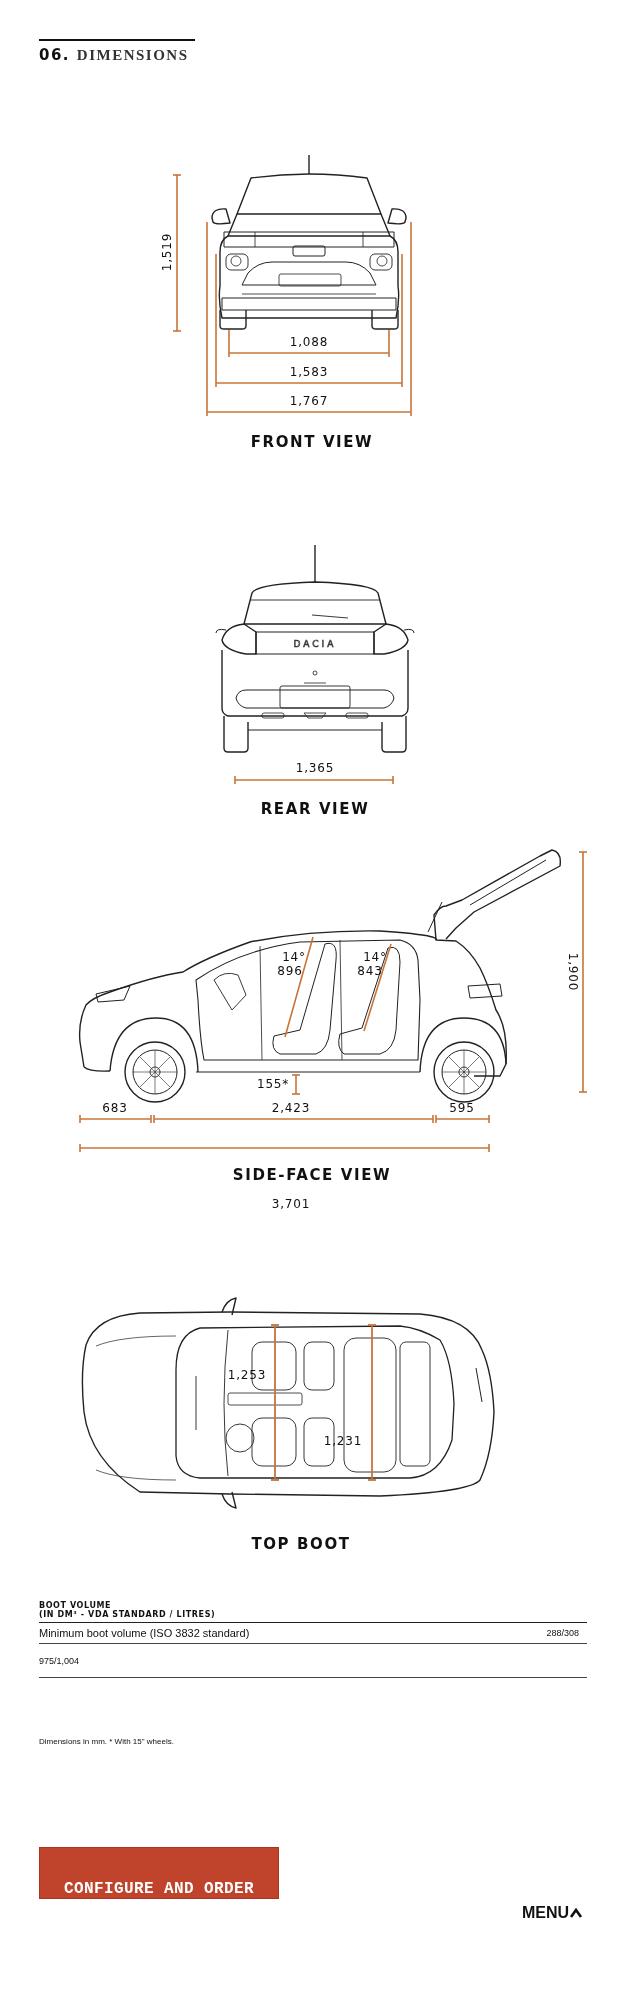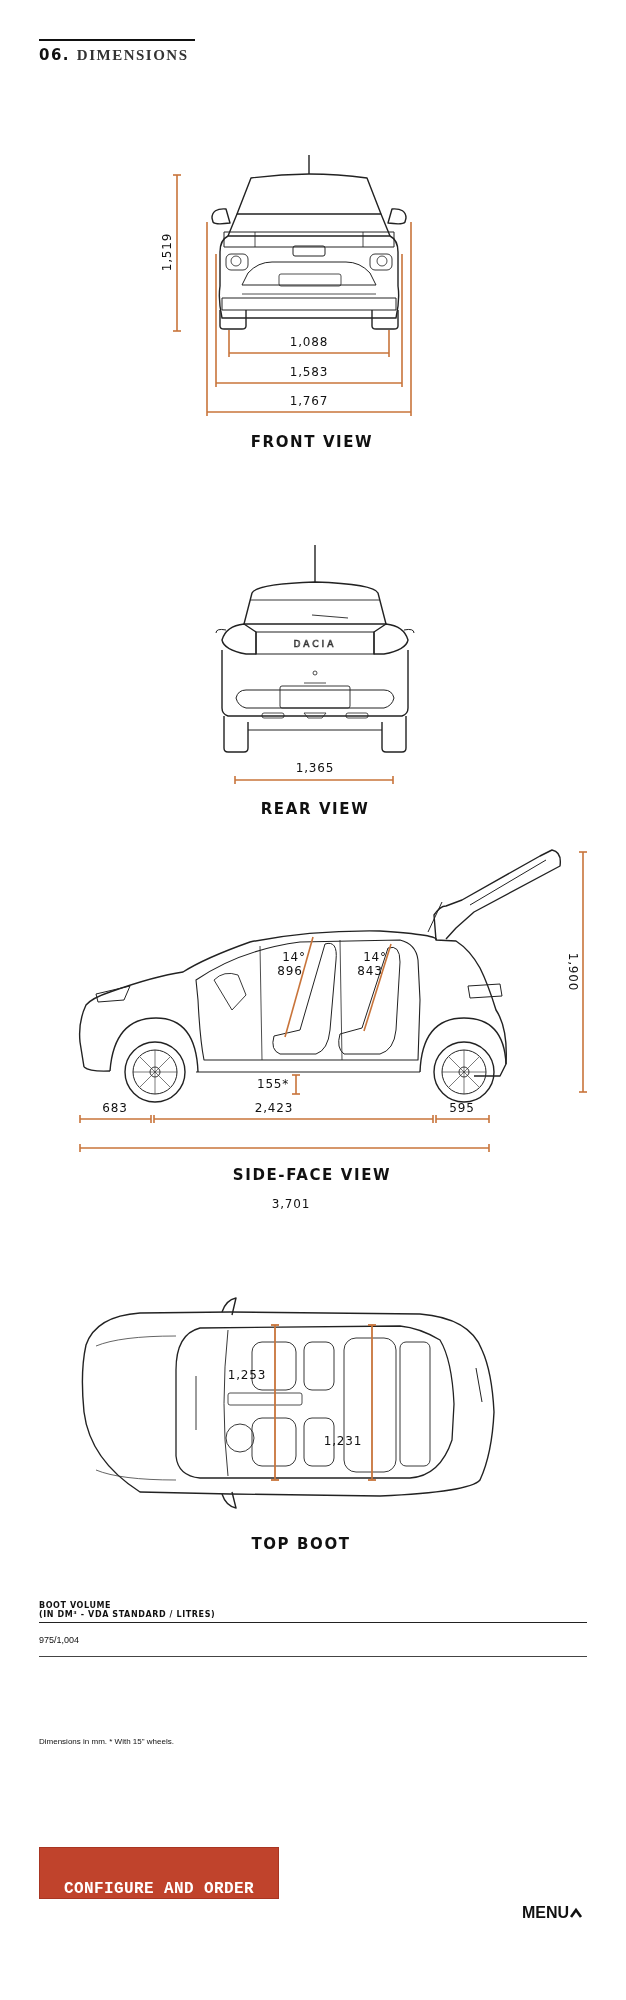--- a/index.html
+++ b/index.html
@@ -189,21 +189,21 @@
     <line x1="579" y1="852" x2="587" y2="852"></line>
     <line x1="579" y1="1092" x2="587" y2="1092"></line>
   </g>
 </svg>
 <div class="abs dim" style="left:294px;top:950px;">14°</div>
 <div class="abs dim" style="left:290px;top:964px;">896</div>
 <div class="abs dim" style="left:375px;top:950px;">14°</div>
 <div class="abs dim" style="left:370px;top:964px;">843</div>
 <div class="abs dim" style="left:273px;top:1077px;">155*</div>
 <div class="abs dim" style="left:115px;top:1101px;">683</div>
-<div class="abs dim" style="left:274px;top:1101px;">2,423</div>
+<div class="abs dim" style="left:291px;top:1101px;">2,423</div>
 <div class="abs dim" style="left:462px;top:1101px;">595</div>
 <div class="abs dim" style="left:291px;top:1158px;margin-top:39px;">3,701</div>
 <div class="abs dim-v dim-v-r" style="left:573px;top:972px;">1,900</div>
 <div class="abs view-label" style="left:312px;top:1166px;">SIDE-FACE VIEW</div>
 
 <svg class="drawing" style="left:0;top:0;" width="626" height="1560" viewBox="0 0 626 1560">
   <g fill="none" stroke="#222" stroke-width="1.4" stroke-linejoin="round">
 
     <path d="M140 1313 Q96 1316 86 1345 Q80 1372 84 1412 Q90 1460 140 1492 L230 1494 L380 1496 Q470 1492 480 1480 Q492 1454 494 1412 Q492 1372 482 1350 Q470 1318 420 1314 L230 1312 Z"></path>
 
@@ -240,20 +240,24 @@
 </svg>
 <div class="abs dim" style="left:247px;top:1368px;">1,253</div>
 <div class="abs dim" style="left:343px;top:1434px;">1,231</div>
 <div class="abs view-label" style="left:301px;top:1535px;">TOP BOOT</div>
 
 <div class="abs boot-heading">
   <div>BOOT VOLUME</div>
   <div>(IN DM³ - VDA STANDARD / LITRES)</div>
 </div>
 <div class="abs boot-table">
+  <div class="boot-row row1">
+    <span class="lbl">Minimum boot volume (ISO 3832 standard)</span>
+    <span class="val">288/308</span>
+  </div>
   <div class="boot-row row2">
     <span class="val">975/1,004</span>
   </div>
 </div>
 
 <div class="abs footnote">Dimensions in mm. * With 15" wheels.</div>
 
 <div class="abs cta">
   <span>CONFIGURE AND ORDER</span>
 </div>

